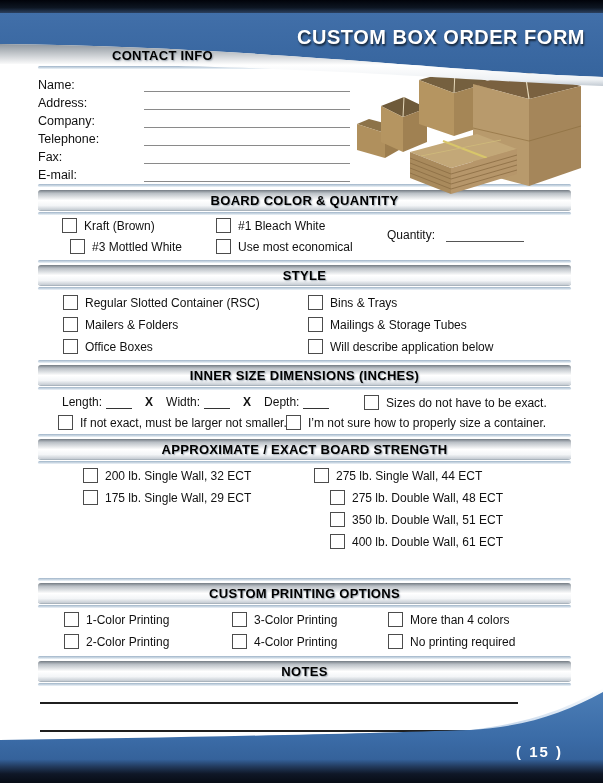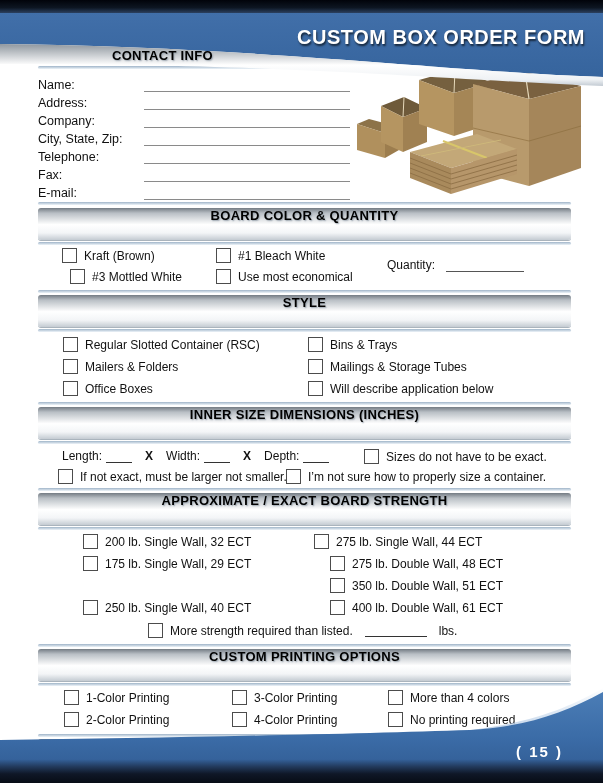--- a/index.html
+++ b/index.html
@@ -21,21 +21,21 @@
     font-size:13px;letter-spacing:0.3px;text-shadow:1px 1px 1.5px #9aa4ae;
   }
   .page-number{
     position:absolute;right:40px;top:743px;z-index:5;color:#ffffff;font-weight:bold;
     font-size:15px;letter-spacing:2px;
   }
   
   .content{position:absolute;left:38px;top:66px;width:533px;z-index:1;}
   .thin{height:3px;border-radius:2px;background:linear-gradient(180deg,#9fb4c8,#eef4f9);}
   .bar{
-    height:32px;margin-top:3px;border-radius:3px;display:flex;align-items:flex-start;justify-content:center;
+    height:20px;margin-top:3px;border-radius:3px;display:flex;align-items:center;justify-content:center;
     background:linear-gradient(180deg,#737b83 0%,#b9bfc5 16%,#ffffff 52%,#f3f5f7 78%,#c4cbd2 100%);
     box-shadow:0 1px 0 #aab4bd;
     font-weight:bold;font-size:13px;color:#000;letter-spacing:0.3px;text-shadow:1px 1px 1.5px #9aa4ae;
   }
   .mt2{margin-top:2px;}.mt3{margin-top:3px;}
   
   .contact-fields{width:312px;margin-top:5px;}
   .field-row{display:flex;align-items:flex-end;height:18px;}
   .field-label{width:106px;font-size:12.5px;color:#111;flex:none;}
   .field-line{flex:1;height:13px;border-bottom:1.2px solid #8a8a8a;}
@@ -143,24 +143,20 @@
     </div>
     <div class="field-row">
       <span class="field-label">Address:</span>
       <span class="field-line"></span>
     </div>
     <div class="field-row">
       <span class="field-label">Company:</span>
       <span class="field-line"></span>
     </div>
     <div class="field-row">
-      <span class="field-label">City, State, Zip:</span>
-      <span class="field-line"></span>
-    </div>
-    <div class="field-row">
       <span class="field-label">Telephone:</span>
       <span class="field-line"></span>
     </div>
     <div class="field-row">
       <span class="field-label">Fax:</span>
       <span class="field-line"></span>
     </div>
     <div class="field-row">
       <span class="field-label">E-mail:</span>
       <span class="field-line"></span>
@@ -265,45 +261,35 @@
   <div class="thin mt2"></div>
   <div class="sect" style="height:112px;">
     <div class="opt" style="left:45px;top:4px;">
       <span class="cb"></span>
       <span class="lbl">200 lb. Single Wall, 32 ECT</span>
     </div>
     <div class="opt" style="left:45px;top:26px;">
       <span class="cb"></span>
       <span class="lbl">175 lb. Single Wall, 29 ECT</span>
     </div>
-    <div class="opt" style="left:45px;top:70px;">
-      <span class="cb"></span>
-      <span class="lbl">250 lb. Single Wall, 40 ECT</span>
-    </div>
     <div class="opt" style="left:276px;top:4px;">
       <span class="cb"></span>
       <span class="lbl">275 lb. Single Wall, 44 ECT</span>
     </div>
     <div class="opt" style="left:292px;top:26px;">
       <span class="cb"></span>
       <span class="lbl">275 lb. Double Wall, 48 ECT</span>
     </div>
     <div class="opt" style="left:292px;top:48px;">
       <span class="cb"></span>
       <span class="lbl">350 lb. Double Wall, 51 ECT</span>
     </div>
     <div class="opt" style="left:292px;top:70px;">
       <span class="cb"></span>
       <span class="lbl">400 lb. Double Wall, 61 ECT</span>
-    </div>
-    <div class="opt" style="left:110px;top:93px;">
-      <span class="cb"></span>
-      <span class="lbl">More strength required than listed.</span>
-      <span class="lbsline"></span>
-      <span class="lbl">lbs.</span>
     </div>
   </div>
   <div class="thin mt2"></div>
 
   <div class="bar mt2">
     <span>CUSTOM PRINTING OPTIONS</span>
   </div>
   <div class="thin mt2"></div>
   <div class="sect" style="height:46px;">
     <div class="opt" style="left:26px;top:4px;">

